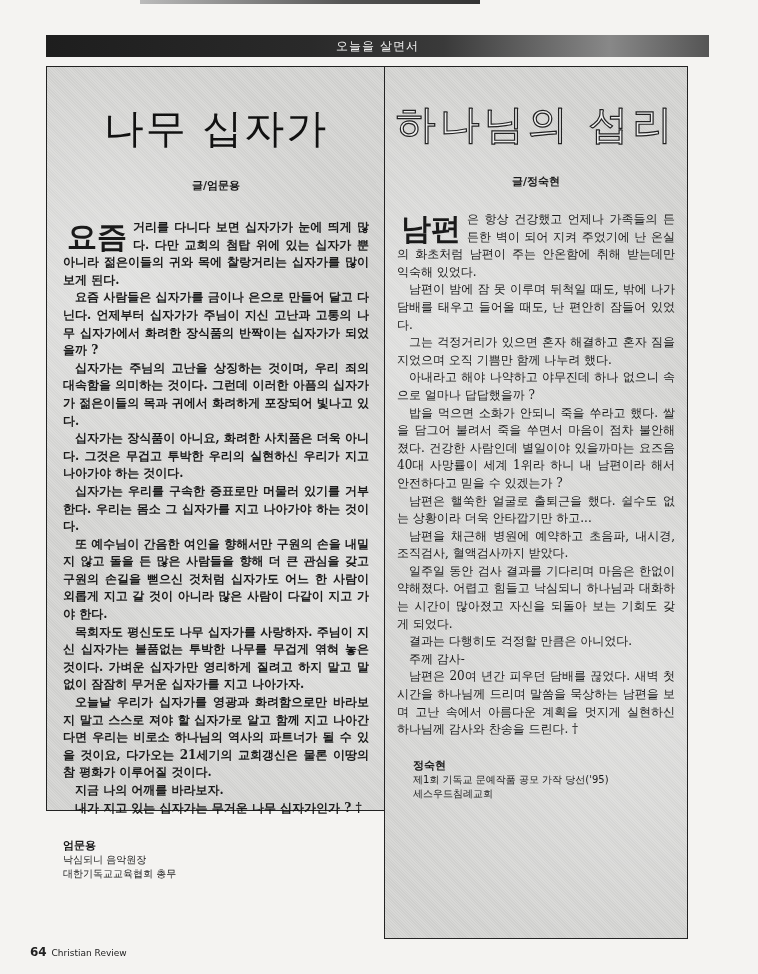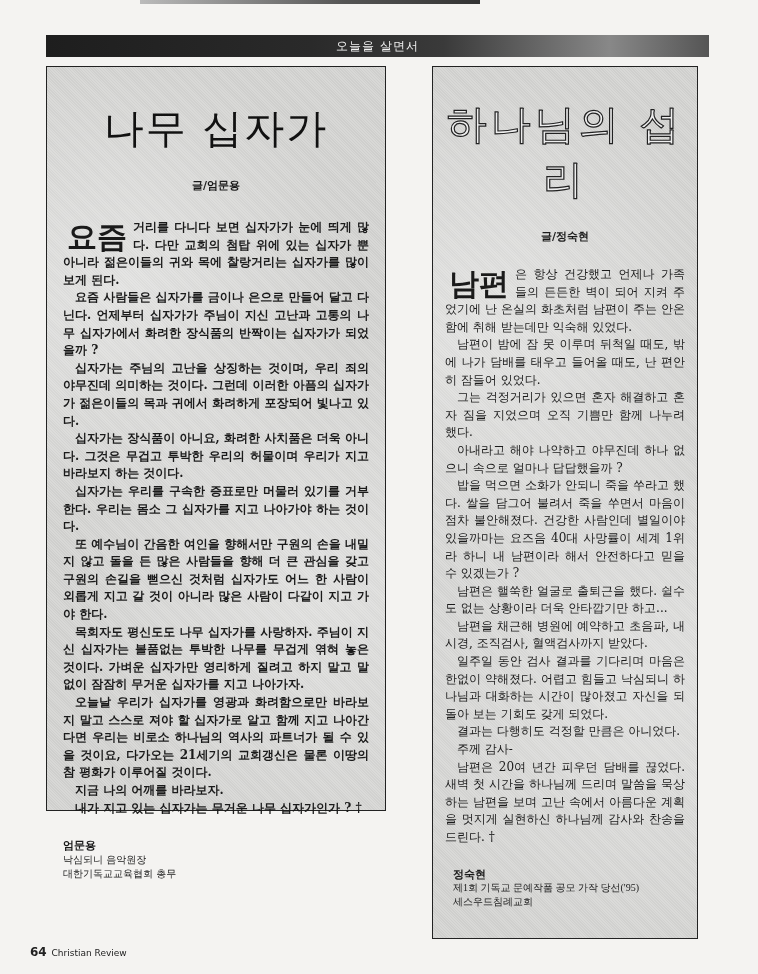--- a/index.html
+++ b/index.html
@@ -18,40 +18,40 @@
     }
     .panel {
       position: absolute; top: 66px; border: 1.5px solid #222; box-sizing: border-box;
       background:
         radial-gradient(circle at 20% 30%, rgba(255,255,255,0.35), transparent 40%),
         radial-gradient(circle at 80% 70%, rgba(255,255,255,0.3), transparent 45%),
         repeating-linear-gradient(45deg, #d8d8d6 0 1px, #cfcfcd 1px 2px),
         #d3d3d1;
     }
     .panel.left { left: 46px; width: 340px; height: 745px; }
-    .panel.right { left: 432px; width: 266px; height: 873px; background-color: #dcdcda; }
+    .panel.right { left: 384px; width: 304px; height: 873px; background-color: #dcdcda; }
     .title {
       text-align: center; font-family: "DejaVu Serif", serif; font-size: 40px; font-weight: normal;
       margin-top: 34px; letter-spacing: 2px; color: #111;
     }
     .panel.right .title { color: #eee; -webkit-text-stroke: 1.2px #222; letter-spacing: 4px; margin-top: 30px; }
     .byline { text-align: center; font-size: 11px; font-weight: bold; margin-top: 22px; }
     .body {
       margin: 26px 16px 0 16px; font-size: 12px; line-height: 17.6px; text-align: justify;
       font-family: "DejaVu Serif", serif; font-weight: bold;
     }
     .panel.right .body { margin: 22px 12px 0 12px; font-weight: normal; }
     .body p { margin: 0; text-indent: 1em; }
     .body p.first { text-indent: 0; }
     .dropcap {
       float: left; font-family: "DejaVu Sans", sans-serif; font-weight: bold; font-size: 30px;
       line-height: 32px; margin: 2px 6px 0 4px;
     }
     .author-block { margin: 22px 16px 0 16px; font-size: 10px; line-height: 14px; }
-    .panel.right .author-block { margin: 20px 12px 0 20px; font-family: Liberation Serif, serif; }
+    .panel.right .author-block { margin: 20px 12px 0 28px; }
     .author-name { font-weight: bold; font-size: 11px; }
     .footer {
       position: absolute; left: 30px; top: 945px; font-size: 9px; color: #222;
     }
     .footer .pg { font-size: 12px; font-weight: bold; margin-right: 2px; }
   </style>
 </head>
 <body>
 
 <div class="topbar-scrap"></div>
@@ -59,22 +59,22 @@
 <div class="section-bar">
   <span>오늘을 살면서</span>
 </div>
 
 <div class="panel left">
   <div class="title">나무 십자가</div>
   <div class="byline">글/엄문용</div>
   <div class="body">
     <p class="first"><span class="dropcap">요즘</span><span>거리를 다니다 보면 십자가가 눈에 띄게 많다. 다만 교회의 첨탑 위에 있는 십자가 뿐 아니라 젊은이들의 귀와 목에 찰랑거리는 십자가를 많이 보게 된다.</span></p>
     <p>요즘 사람들은 십자가를 금이나 은으로 만들어 달고 다닌다. 언제부터 십자가가 주님이 지신 고난과 고통의 나무 십자가에서 화려한 장식품의 반짝이는 십자가가 되었을까 ?</p>
-    <p>십자가는 주님의 고난을 상징하는 것이며, 우리 죄의 야무진데 의미하는 것이다. 그런데 이러한 아픔의 십자가가 젊은이들의 목과 귀에서 화려하게 포장되어 빛나고 있다.</p>
-    <p>십자가는 장식품이 아니요, 화려한 사치품은 더욱 아니다. 그것은 무겁고 투박한 우리의 허물이며 우리가 지고 바라보지 하는 것이다.</p>
+    <p>십자가는 주님의 고난을 상징하는 것이며, 우리 죄의 대속함을 의미하는 것이다. 그런데 이러한 아픔의 십자가가 젊은이들의 목과 귀에서 화려하게 포장되어 빛나고 있다.</p>
+    <p>십자가는 장식품이 아니요, 화려한 사치품은 더욱 아니다. 그것은 무겁고 투박한 우리의 실현하신 우리가 지고 나아가야 하는 것이다.</p>
     <p>십자가는 우리를 구속한 증표로만 머물러 있기를 거부한다. 우리는 몸소 그 십자가를 지고 나아가야 하는 것이다.</p>
     <p>또 예수님이 간음한 여인을 향해서만 구원의 손을 내밀지 않고 돌을 든 많은 사람들을 향해 더 큰 관심을 갖고 구원의 손길을 뻗으신 것처럼 십자가도 어느 한 사람이 외롭게 지고 갈 것이 아니라 많은 사람이 다같이 지고 가야 한다.</p>
     <p>목회자도 평신도도 나무 십자가를 사랑하자. 주님이 지신 십자가는 볼품없는 투박한 나무를 무겁게 엮혀 놓은 것이다. 가벼운 십자가만 영리하게 질려고 하지 말고 말없이 잠잠히 무거운 십자가를 지고 나아가자.</p>
     <p>오늘날 우리가 십자가를 영광과 화려함으로만 바라보지 말고 스스로 져야 할 십자가로 알고 함께 지고 나아간다면 우리는 비로소 하나님의 역사의 파트너가 될 수 있을 것이요, 다가오는 21세기의 교회갱신은 물론 이땅의 참 평화가 이루어질 것이다.</p>
     <p>지금 나의 어깨를 바라보자.</p>
     <p>내가 지고 있는 십자가는 무거운 나무 십자가인가 ? †</p>
   </div>
   <div class="author-block">
     <div class="author-name">엄문용</div>
     <div>낙심되니 음악원장</div>

